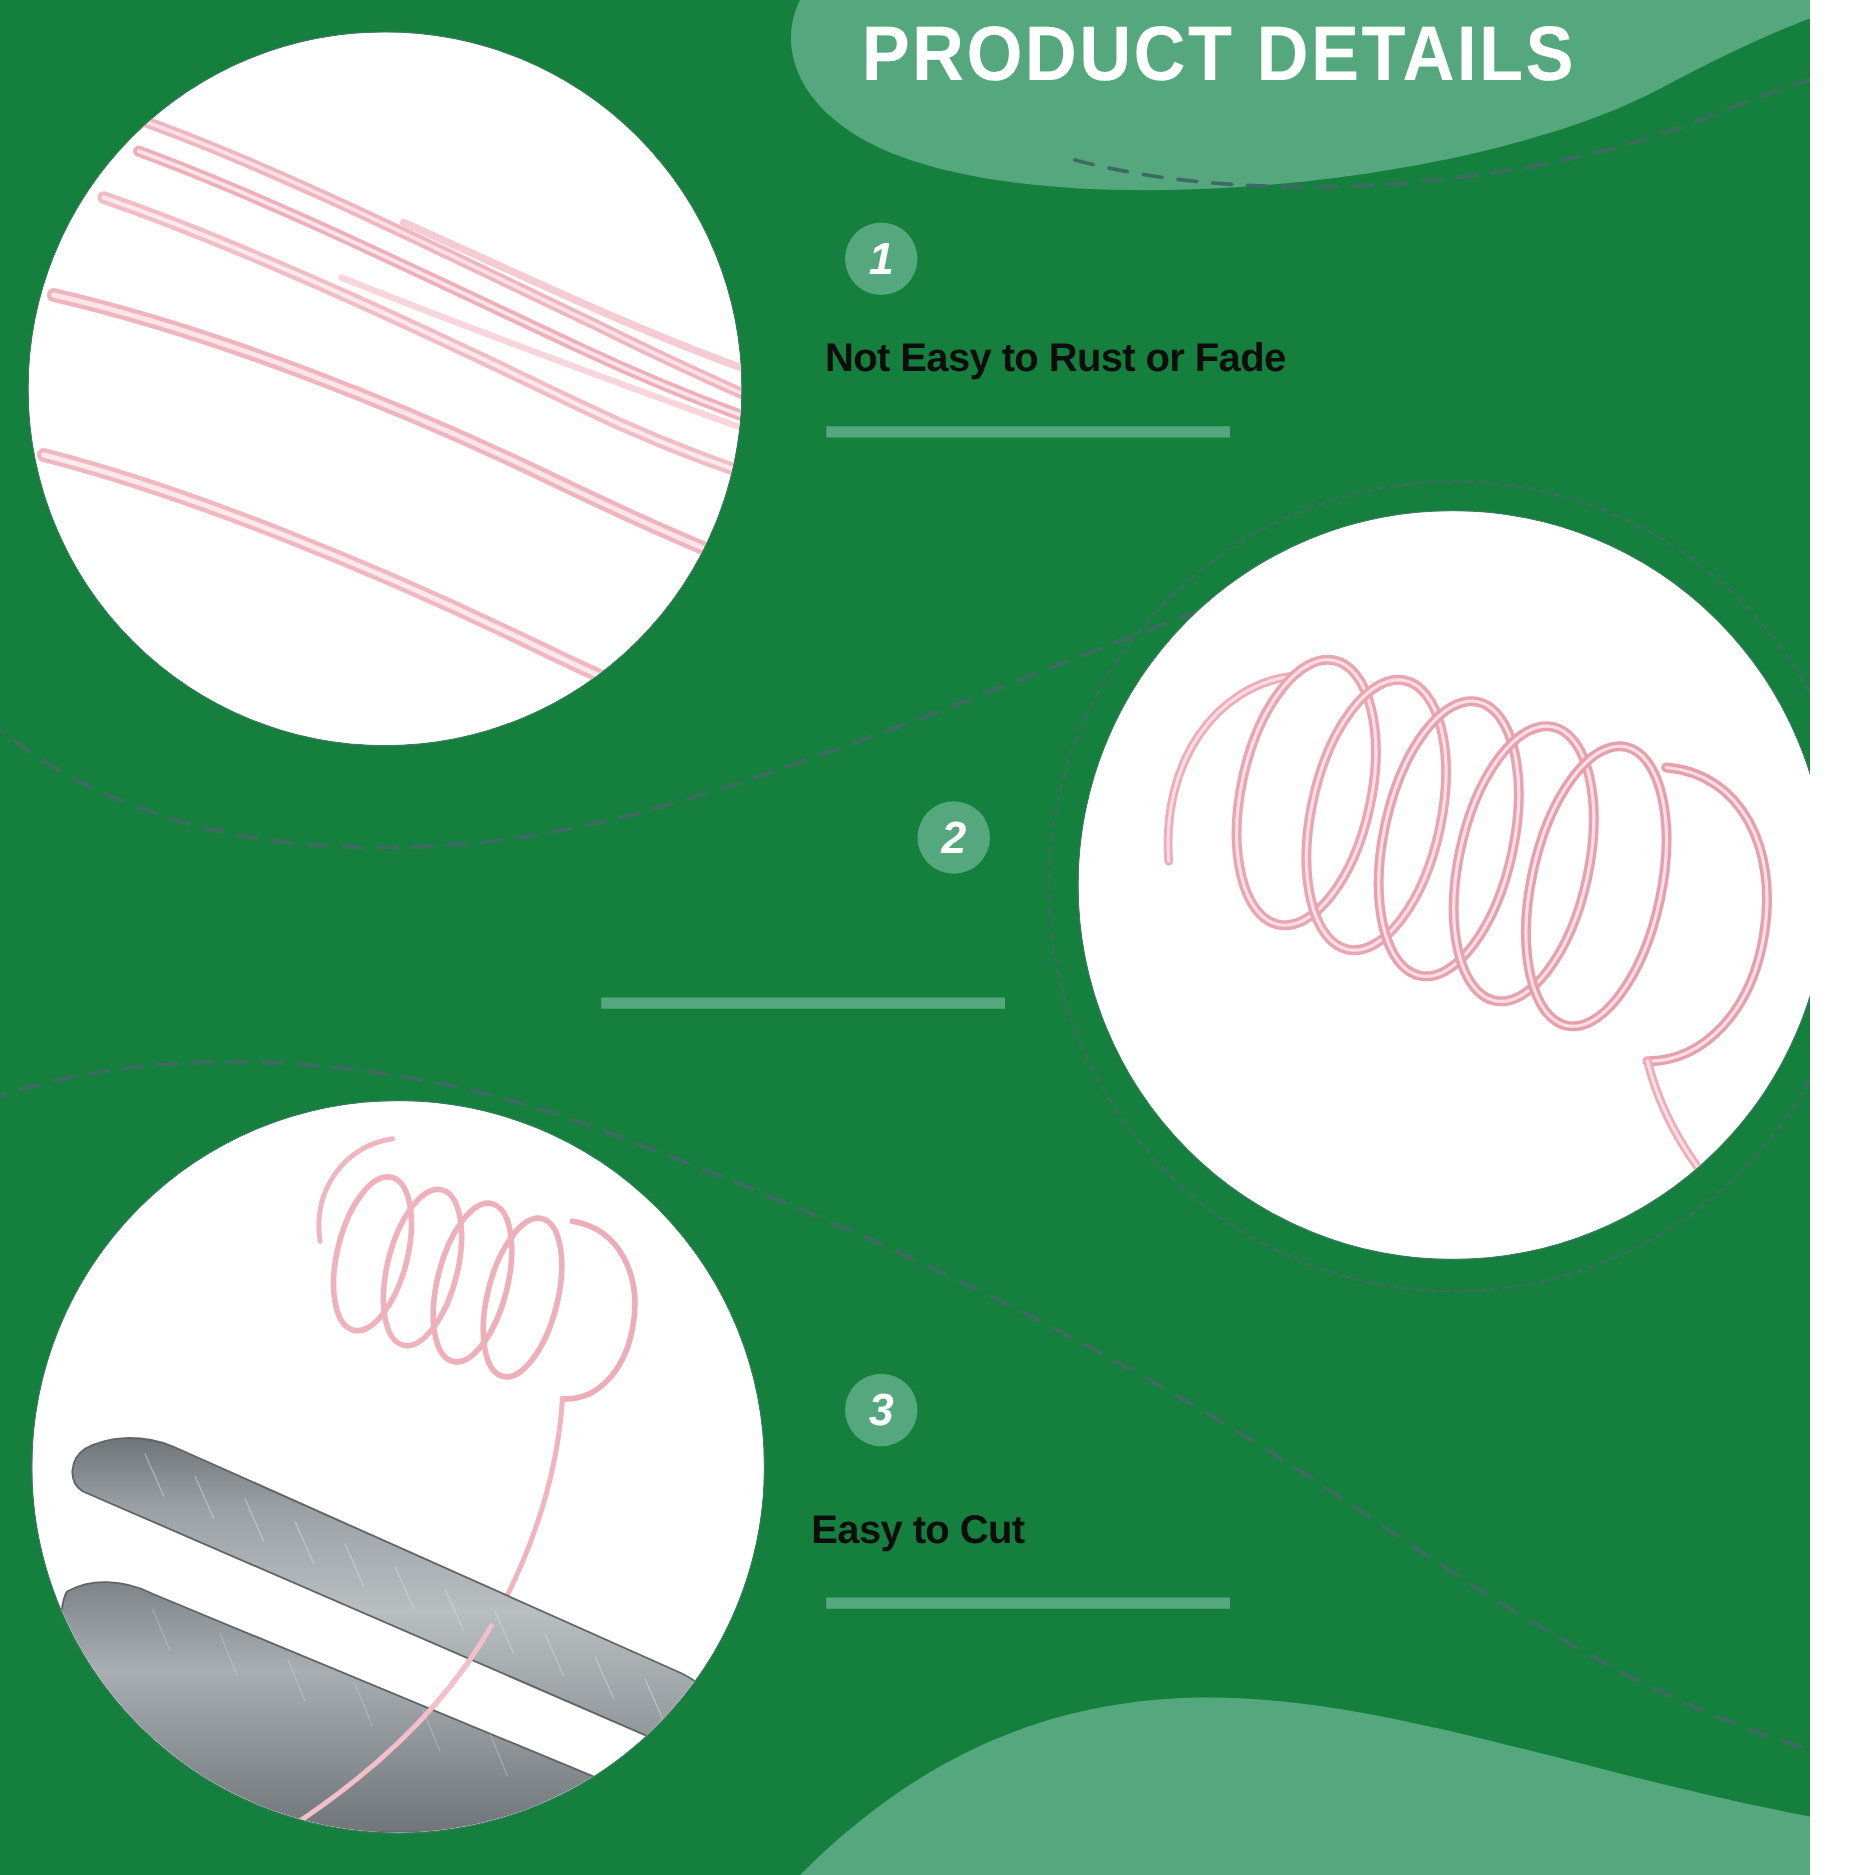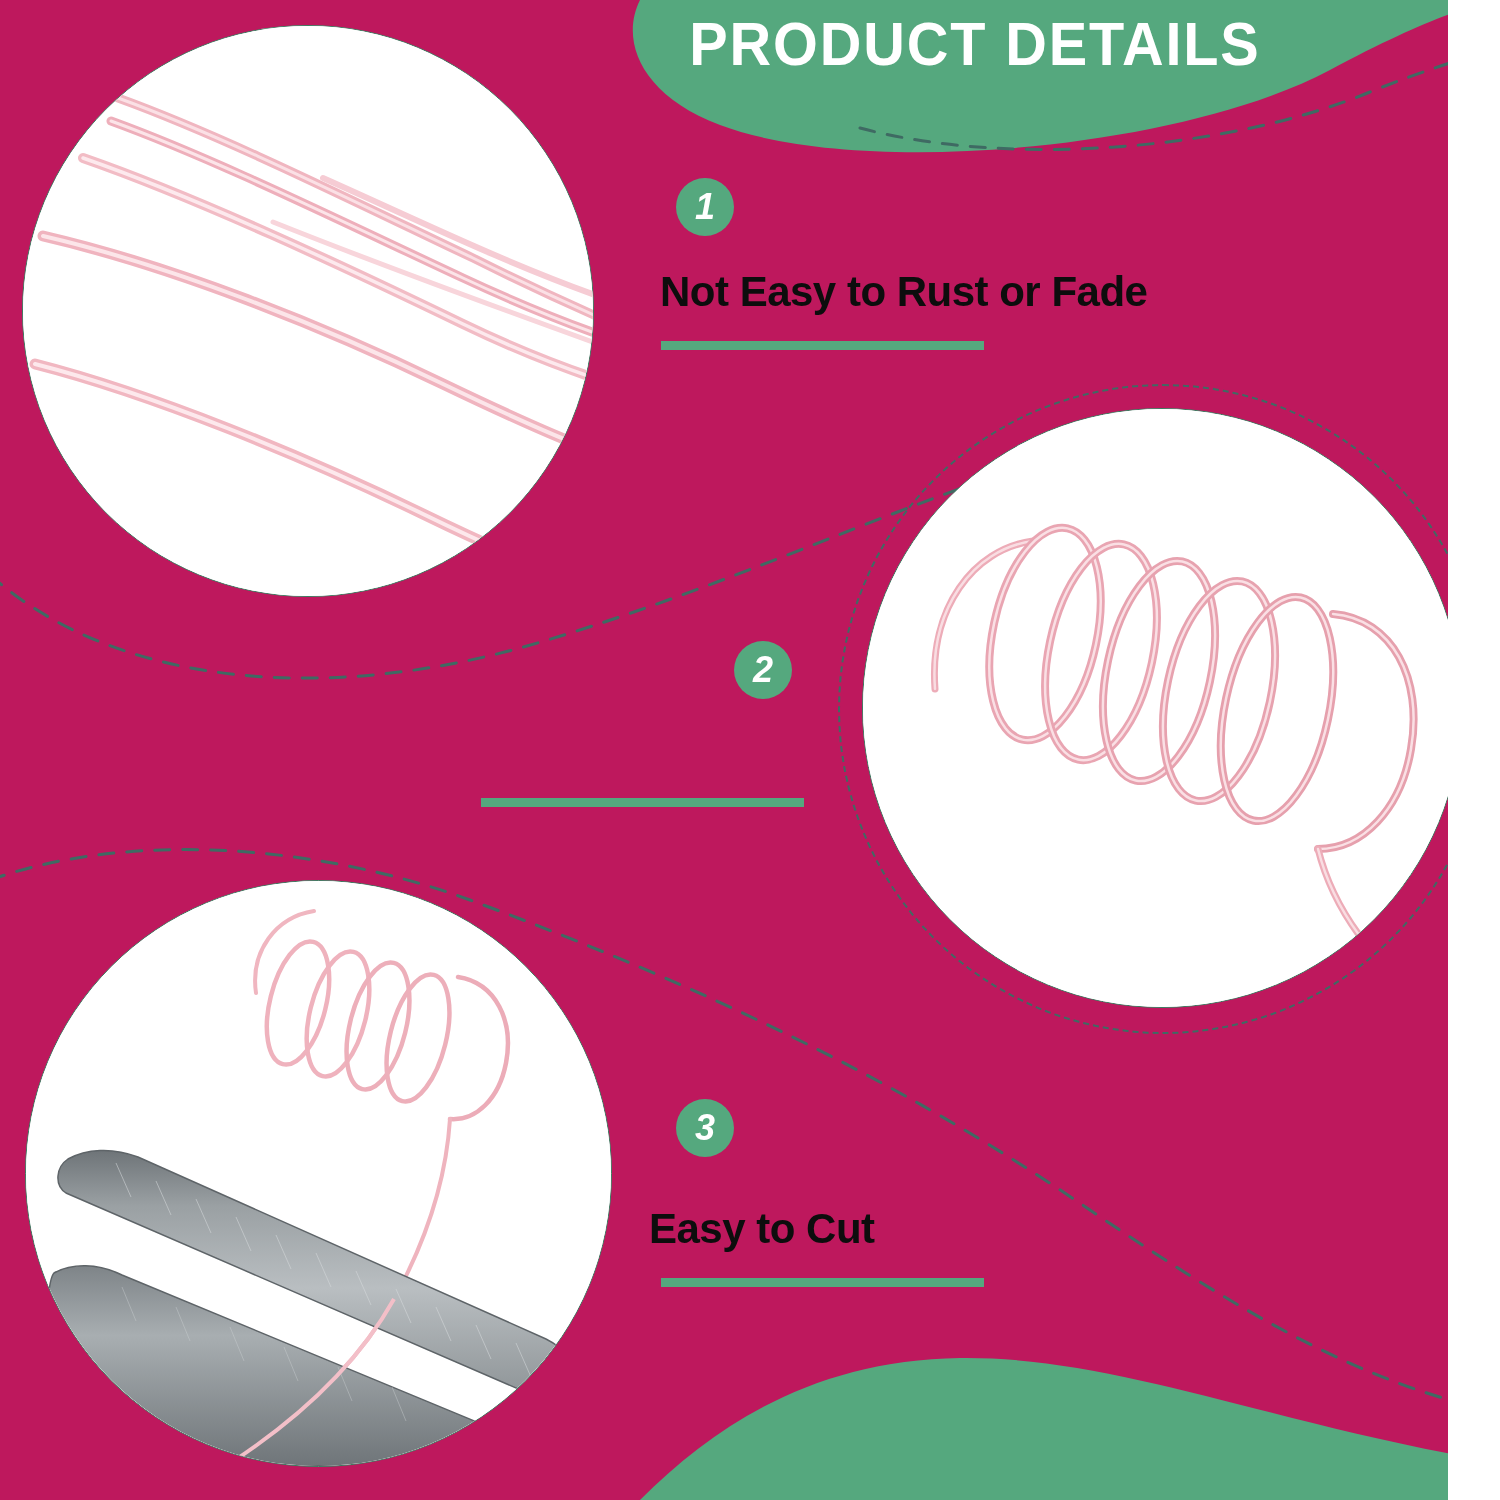--- a/index.html
+++ b/index.html
@@ -7,21 +7,21 @@
     padding: 0;
     background: #ffffff;
   }
   body {
     font-family: "Liberation Sans", sans-serif;
   }
   #page {
     position: relative;
     width: 1448px;
     height: 1500px;
-    background: #be185d;
+    background: #15803d;
     overflow: hidden;
   }
   .layer {
     position: absolute;
     top: 0; left: 0;
     width: 1500px;
     height: 1500px;
   }
   
   .header-title {
@@ -57,21 +57,21 @@
     line-height: 1;
   }
   #badge-1 { left: 676px; top: 178px; }
   #badge-2 { left: 734px; top: 641px; }
   #badge-3 { left: 676px; top: 1099px; }
 
   
   .feature-heading {
     position: absolute;
     color: #0d0d0d;
-    font-size: 42px;
+    font-size: 32px;
     font-weight: bold;
     font-family: "Liberation Sans", sans-serif;
     white-space: nowrap;
     letter-spacing: -0.5px;
   }
   #heading-1 { left: 660px; top: 268px; }
   #heading-2 { left: 258px; top: 725px; }
   #heading-3 { left: 629px; top: 1205px; margin-left: 20px; }
 
   .underline-bar {

